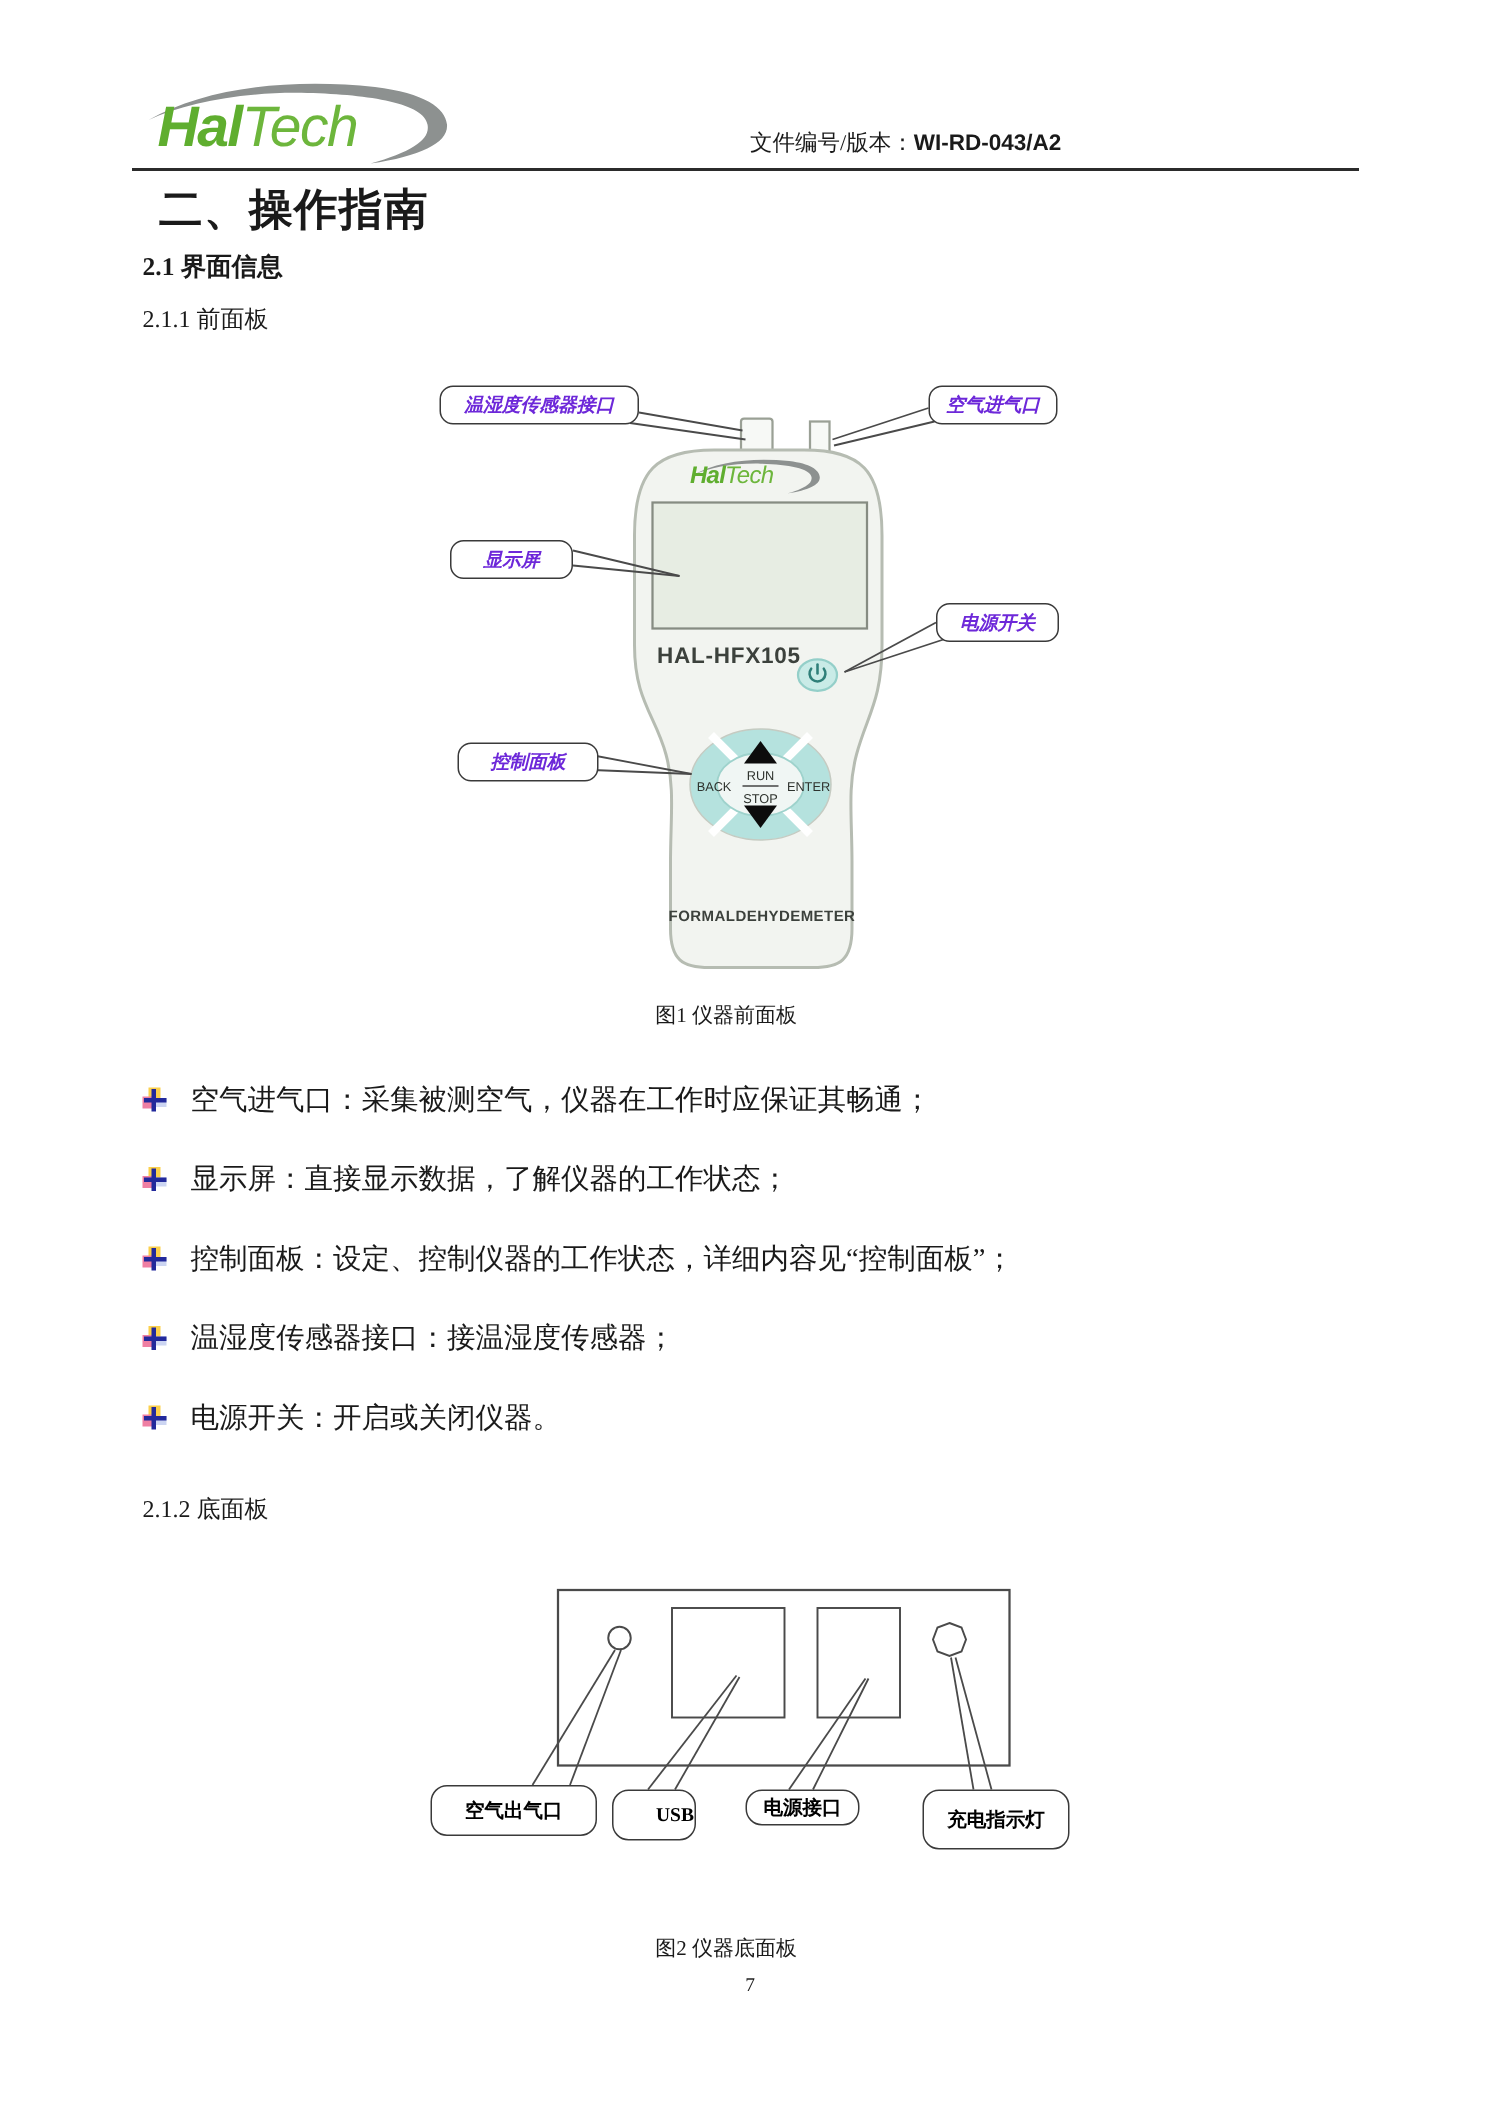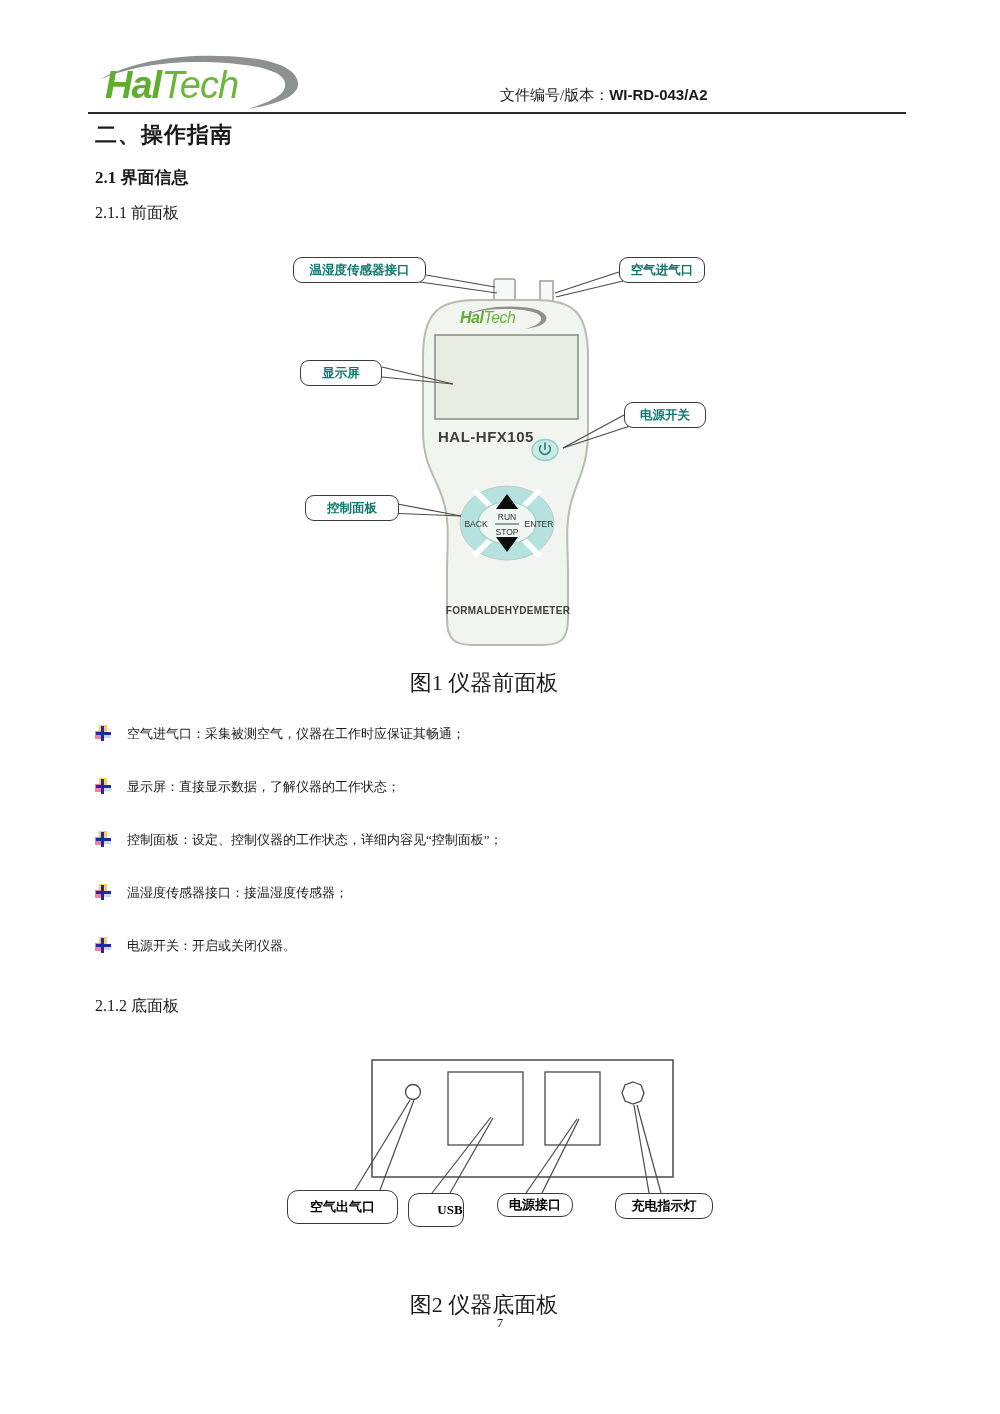--- a/index.html
+++ b/index.html
@@ -19,60 +19,61 @@
   .logo .logo-text .b { font-weight:800; color:#5fae2f; }
   .logo .logo-text .l { font-weight:400; color:#6db63c; }
   .doc-number {
     position:absolute; left:500px; top:86px; width:405px; 
     font-size:15px; color:#1a1a1a; white-space:nowrap;
   }
   .doc-number .val { font-family:"Liberation Sans","DejaVu Sans",sans-serif; font-weight:600; }
   .header-rule { position:absolute; left:88px; top:112px; width:818px; height:2px; background:#2b2b2b; }
 
   
-  .h-main { position:absolute; left:95px; top:120px; font-size:22px; font-weight:bold; letter-spacing:1px; }
+  .h-main { position:absolute; left:106px; top:120px; font-size:29px; font-weight:bold; letter-spacing:1px; }
   .h-21   { position:absolute; left:95px; top:166px; font-size:17px; font-weight:bold; }
   .h-211  { position:absolute; left:95px; top:203px; font-size:16px; }
   .h-212  { position:absolute; left:95px; top:996px; font-size:16px; }
 
   
   .fig1 { position:absolute; left:280px; top:245px; width:440px; height:420px; }
   .fig2 { position:absolute; left:280px; top:1050px; width:460px; height:180px; }
   .fig1 svg, .fig2 svg { position:absolute; left:0; top:0; }
   .callout {
     position:absolute; box-sizing:border-box; background:#fff;
     border:1.6px solid #3a3a3a; border-radius:9px;
     display:flex; align-items:center; justify-content:center;
-    font-weight:bold; font-size:12.5px; white-space:nowrap; color:#0f766e;
+    font-weight:bold; font-size:12.5px; white-space:nowrap; color:#6d28d9;
     font-family:"Liberation Sans","DejaVu Sans",sans-serif;
+    font-style:italic;
   }
   .bubble {
     position:absolute; box-sizing:border-box; background:#fff;
     border:1.6px solid #3a3a3a; border-radius:11px;
     display:flex; align-items:center; justify-content:center;
     font-weight:bold; font-size:13px; white-space:nowrap; color:#000000;
   }
   .mini-logo { position:absolute; left:176px; top:59px; width:100px; height:28px; }
   .mini-logo .logo-text {
     position:absolute; left:4px; top:6px; font-style:italic;
     font-family:"Liberation Sans","DejaVu Sans",sans-serif; font-size:16px; line-height:1;
     letter-spacing:-0.5px; white-space:nowrap;
   }
   .mini-logo .b { font-weight:800; color:#5fae2f; }
   .mini-logo .l { font-weight:400; color:#6db63c; }
 
-  .caption { position:absolute; left:0; width:968px; text-align:center; font-size:22px; }
+  .caption { position:absolute; left:0; width:968px; text-align:center; font-size:14px; }
   .cap1 { top:668px; }
   .cap2 { top:1272px;margin-top:18px; }
   .page-num { position:absolute; left:0; top:1315px; width:1000px; text-align:center; font-size:13px; }
 
   
   .bullets { position:absolute; left:95px; top:724px; width:810px; }
   .bullet-row { display:flex; align-items:flex-start; margin-bottom:34px; }
-  .bullet-row .txt { font-size:13px; line-height:19px; }
+  .bullet-row .txt { font-size:19px; line-height:19px; }
   .bullet-ic { position:relative; width:17px; height:17px; flex:0 0 17px; margin-right:15px; margin-top:1px; }
   .bullet-ic span { position:absolute; display:block; }
   .bullet-ic .sq-y { left:4px; top:0;   width:8px;  height:8px; background:#fbd04b; }
   .bullet-ic .sq-p { left:0;   top:6px; width:8px;  height:8px; background:#ef7fa3; }
   .bullet-ic .sq-b { left:9px; top:7px; width:7px;  height:6px; background:#ccd5f2; }
   .bullet-ic .cr-h { left:1px; top:7px; width:15px; height:3px; background:#22299b; }
   .bullet-ic .cr-v { left:6px; top:1px; width:3px;  height:15px; background:#22299b; }
 </style>
 </head>
 <body>
@@ -236,20 +237,20 @@
         <line x1="170" y1="143" x2="213" y2="68"></line>
         <line x1="246" y1="143" x2="297" y2="69"></line>
         <line x1="262" y1="143" x2="299" y2="69"></line>
         <line x1="369" y1="143" x2="354" y2="55"></line>
         <line x1="381" y1="143" x2="357" y2="55"></line>
       </g>
     </svg>
     <div class="bubble" style="left:7px; top:140px; width:111px; height:34px;">空气出气口</div>
     <div class="bubble" style="left:128px; top:143px; width:56px; height:34px;padding-left:28px;">USB</div>
     <div class="bubble" style="left:217px; top:143px; width:76px; height:24px;">电源接口</div>
-    <div class="bubble" style="left:335px; top:143px; width:98px; height:26px;">充电指示灯</div>
+    <div class="bubble" style="left:335px; top:143px; width:98px; height:40px;">充电指示灯</div>
   </div>
 
   <div class="caption cap2">图2 仪器底面板</div>
 
   <div class="page-num">7</div>
 
 </div>
 
 </body></html>

